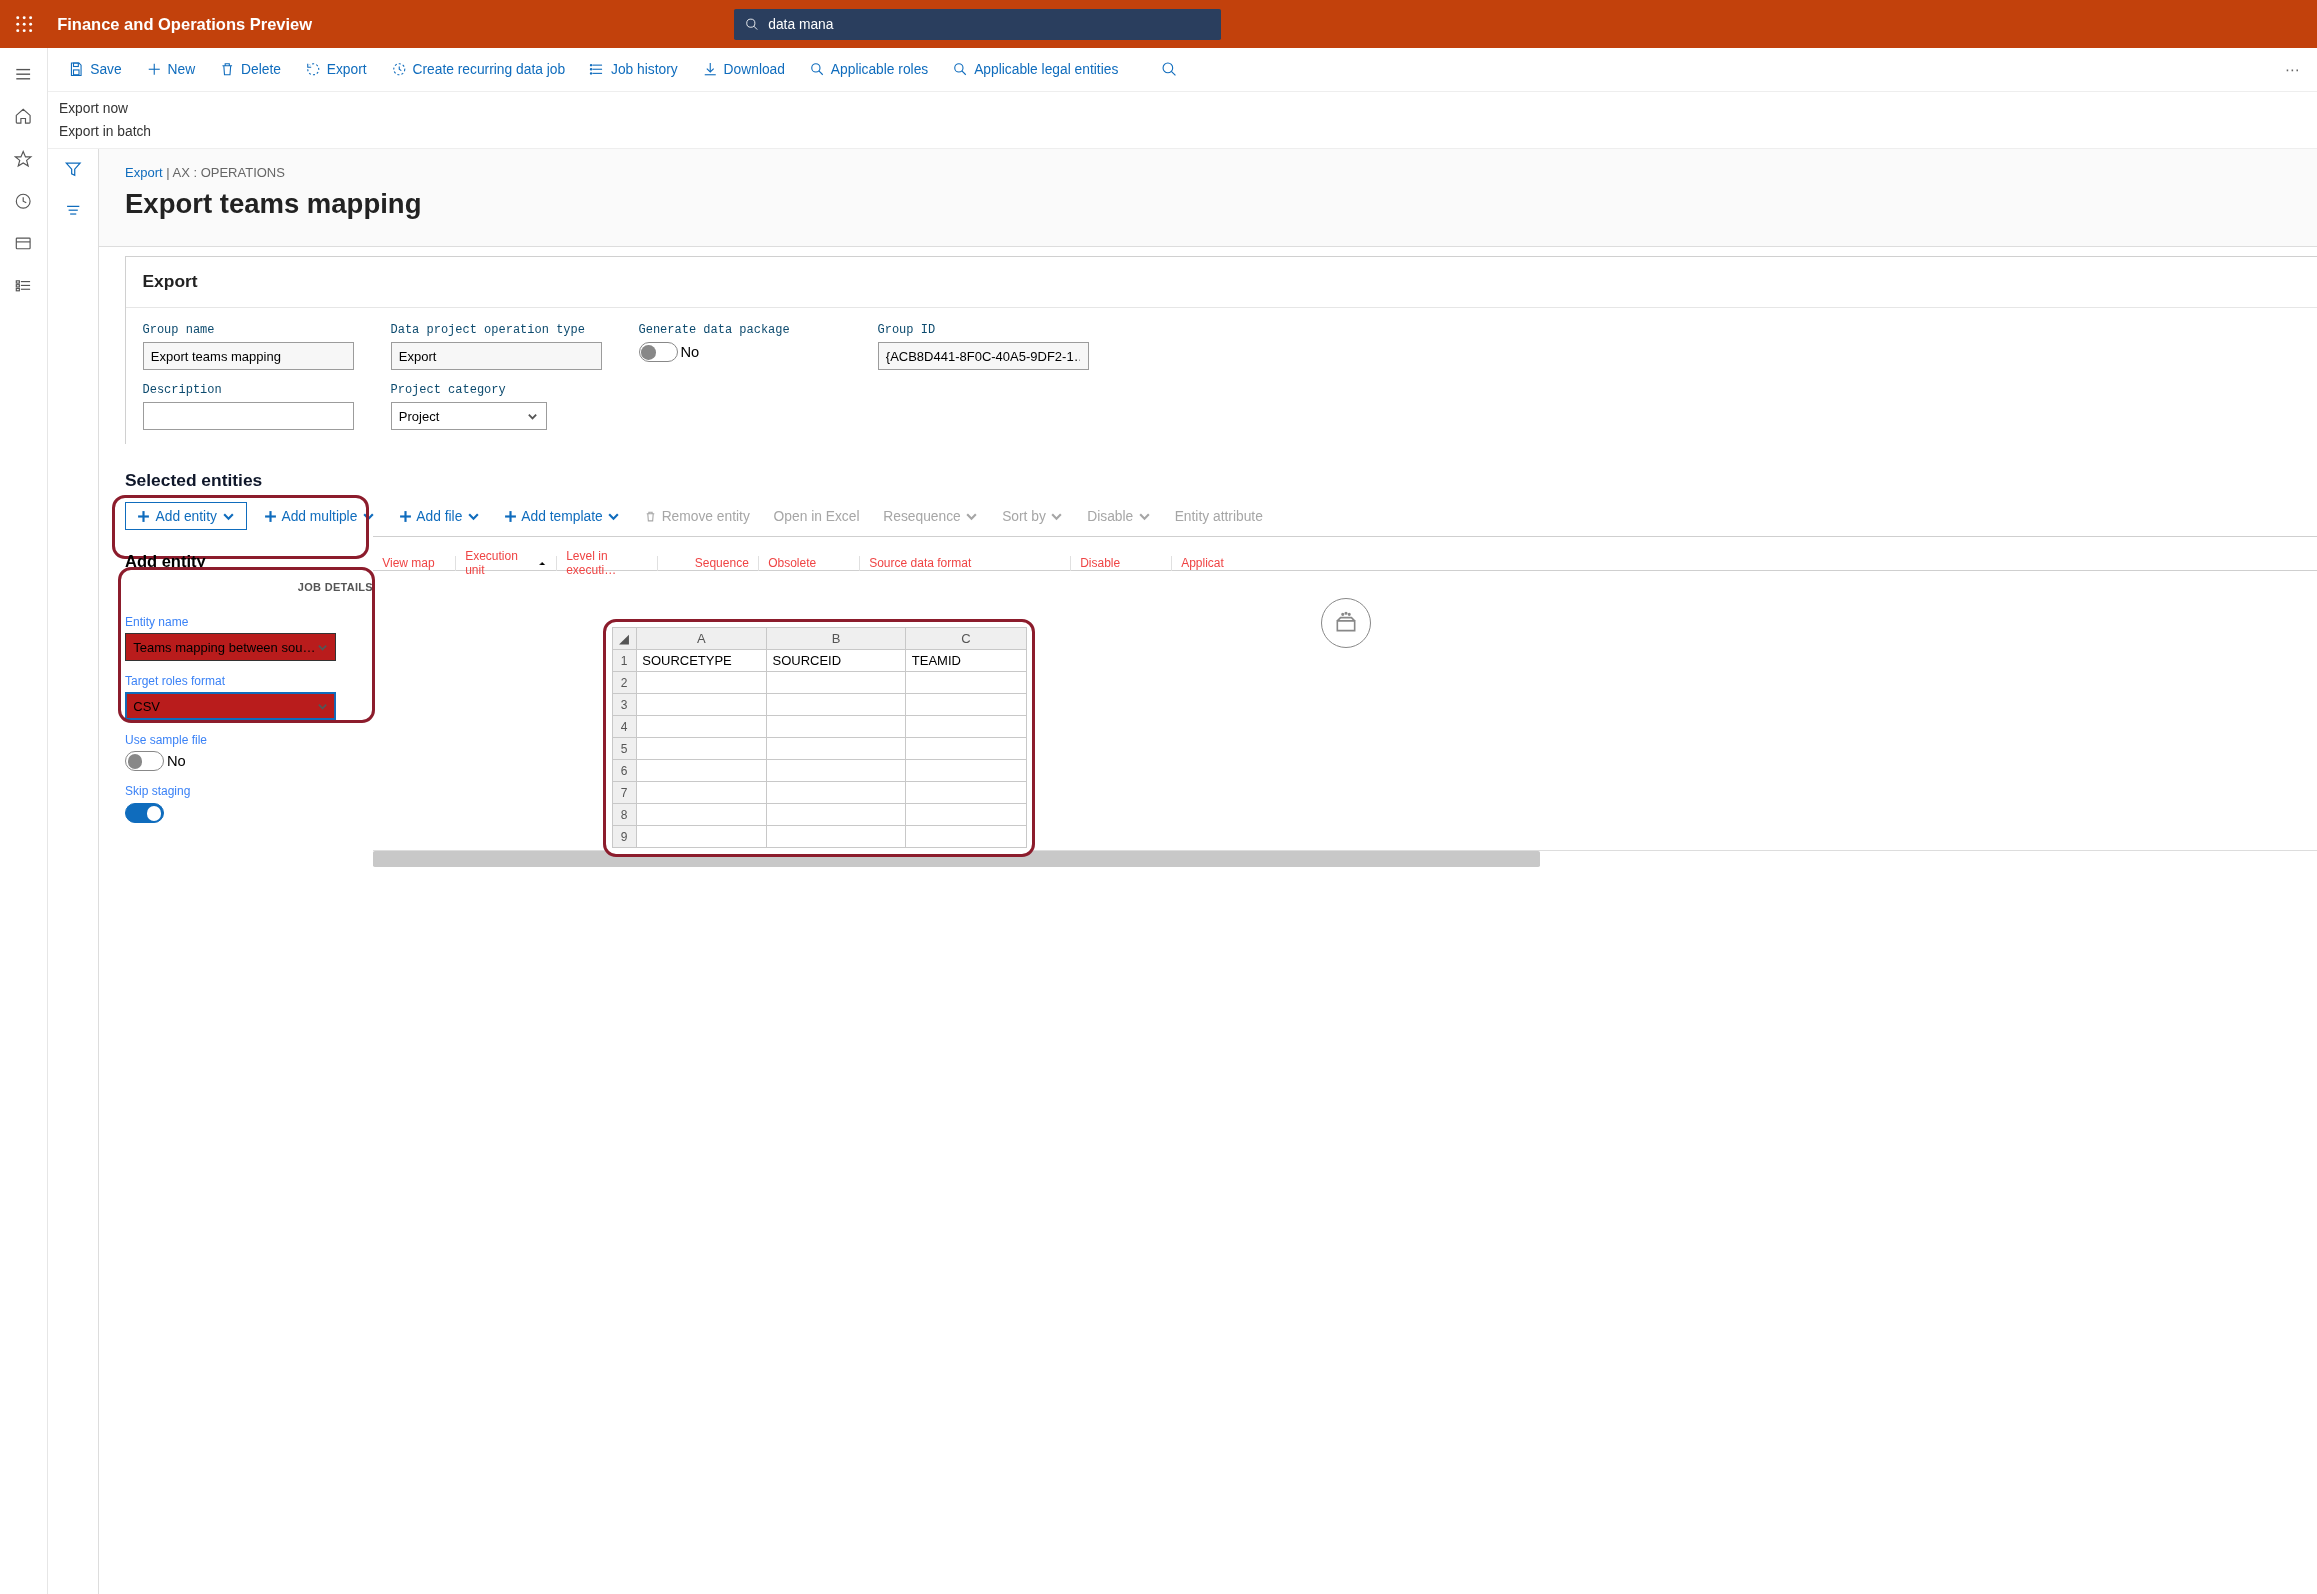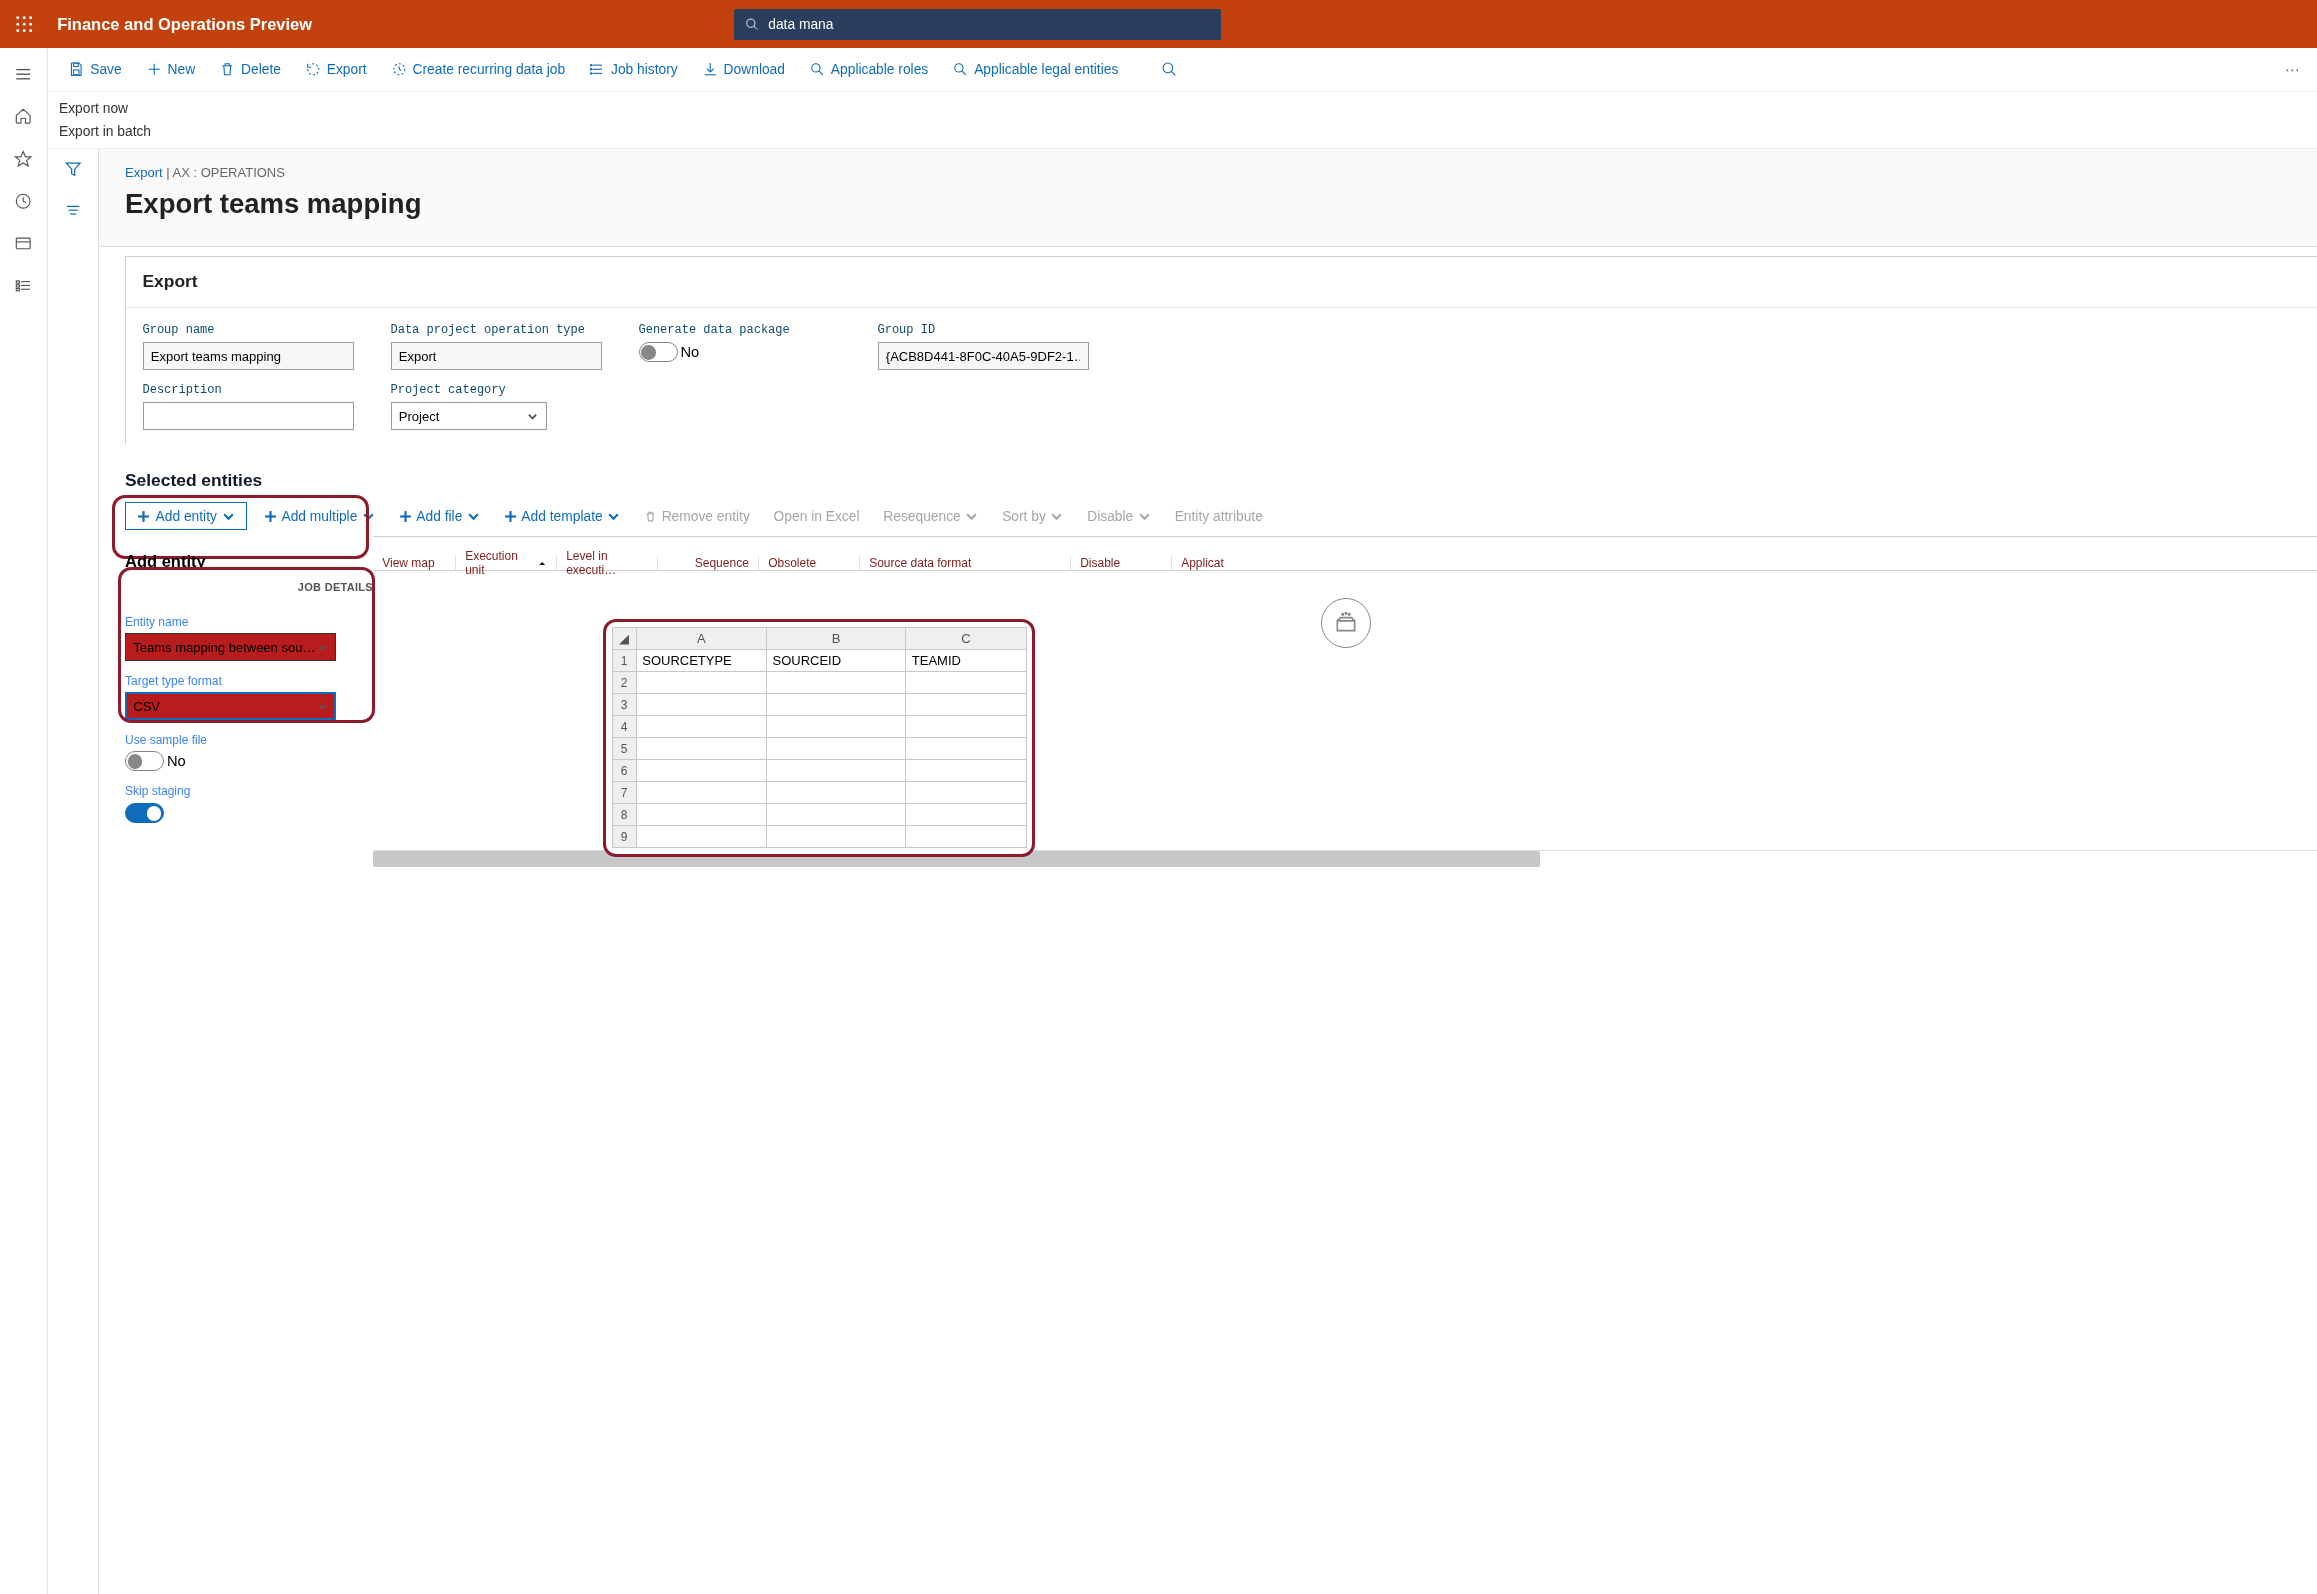--- a/index.html
+++ b/index.html
@@ -59,21 +59,21 @@
 .add-panel{width:248px;margin-left:26px;padding:16.5px 0 0 0;}
 .add-panel h3{font-size:16.5px;font-weight:600;margin-bottom:9.2px;}
 .add-panel .sub{font-size:11px;font-weight:700;letter-spacing:0.3px;color:#555;margin-bottom:22px;text-transform:uppercase;text-align:right;}
 .panel-field{margin-bottom:13px;}
 .panel-field .label{font-size:12px;color:#3b82f6;margin-bottom:4.6px;}
 .panel-select{height:27.5px;border:0.9px solid #333;width:211px;display:flex;align-items:center;justify-content:space-between;padding:0 7.3px;font-size:13px;background:#b91c1c;}
 .panel-select.focus{border:0.9px solid #0f6cbd;box-shadow:inset 0 0 0 0.9px #0f6cbd;}
 .panel-select svg{width:11px;height:11px;fill:none;stroke:#555;stroke-width:2;}
 .grid-panel{flex:1;margin-left:0;}
 .grid-head{display:flex;border-top:0.9px solid #cfcfcf;border-bottom:0.9px solid #cfcfcf;height:35px;background:#fff;}
-.grid-head .col{border-right:0.9px solid #e0e0e0;padding:7.3px 9.2px;font-size:12px;color:#7f1d1d;display:flex;align-items:center;gap:3.7px;margin-top:19px;}
+.grid-head .col{border-right:0.9px solid #e0e0e0;padding:7.3px 9.2px;font-size:12px;color:#ef4444;display:flex;align-items:center;gap:3.7px;margin-top:19px;}
 .empty-icon{margin:27.5px auto 0;width:50px;height:50px;border:1.4px solid #888;border-radius:50%;display:flex;align-items:center;justify-content:center;}
 .empty-icon svg{width:26px;height:26px;fill:none;stroke:#888;stroke-width:1.5;}
 .excel-preview{position:absolute;border:3.7px solid #8c1c2c;border-radius:13px;background:#fff;padding:5.5px;}
 .excel-grid{border-collapse:collapse;font-size:13px;}
 .excel-grid th,.excel-grid td{border:0.9px solid #c8c8c8;height:22px;}
 .excel-grid th{background:#efefef;font-weight:400;color:#555;text-align:center;}
 .excel-grid .rownum{background:#efefef;width:24px;text-align:center;color:#555;font-size:12px;}
 .excel-grid td{padding:0 5.5px;}
 .scrollbar-h{height:16.5px;border-top:0.9px solid #ddd;margin-top:7.3px;display:flex;}
 .scroll-thumb{height:100%;background:#c8c8c8;border-radius:1.8px;}
@@ -375,21 +375,21 @@
             <div class="panel-field">
               <div class="label">Entity name</div>
               <div class="panel-select">
                 <span>Teams mapping between sou…</span>
                 <svg viewBox="0 0 12 12">
                     <polyline points="2 4 6 8 10 4"></polyline>
                   </svg>
               </div>
             </div>
             <div class="panel-field">
-              <div class="label">Target type format</div>
+              <div class="label">Target roles format</div>
               <div class="panel-select focus">
                 <span>CSV</span>
                 <svg viewBox="0 0 12 12">
                     <polyline points="2 4 6 8 10 4"></polyline>
                   </svg>
               </div>
             </div>
             <div class="panel-field">
               <div class="label">Use sample file</div>
               <div class="toggle-row">

